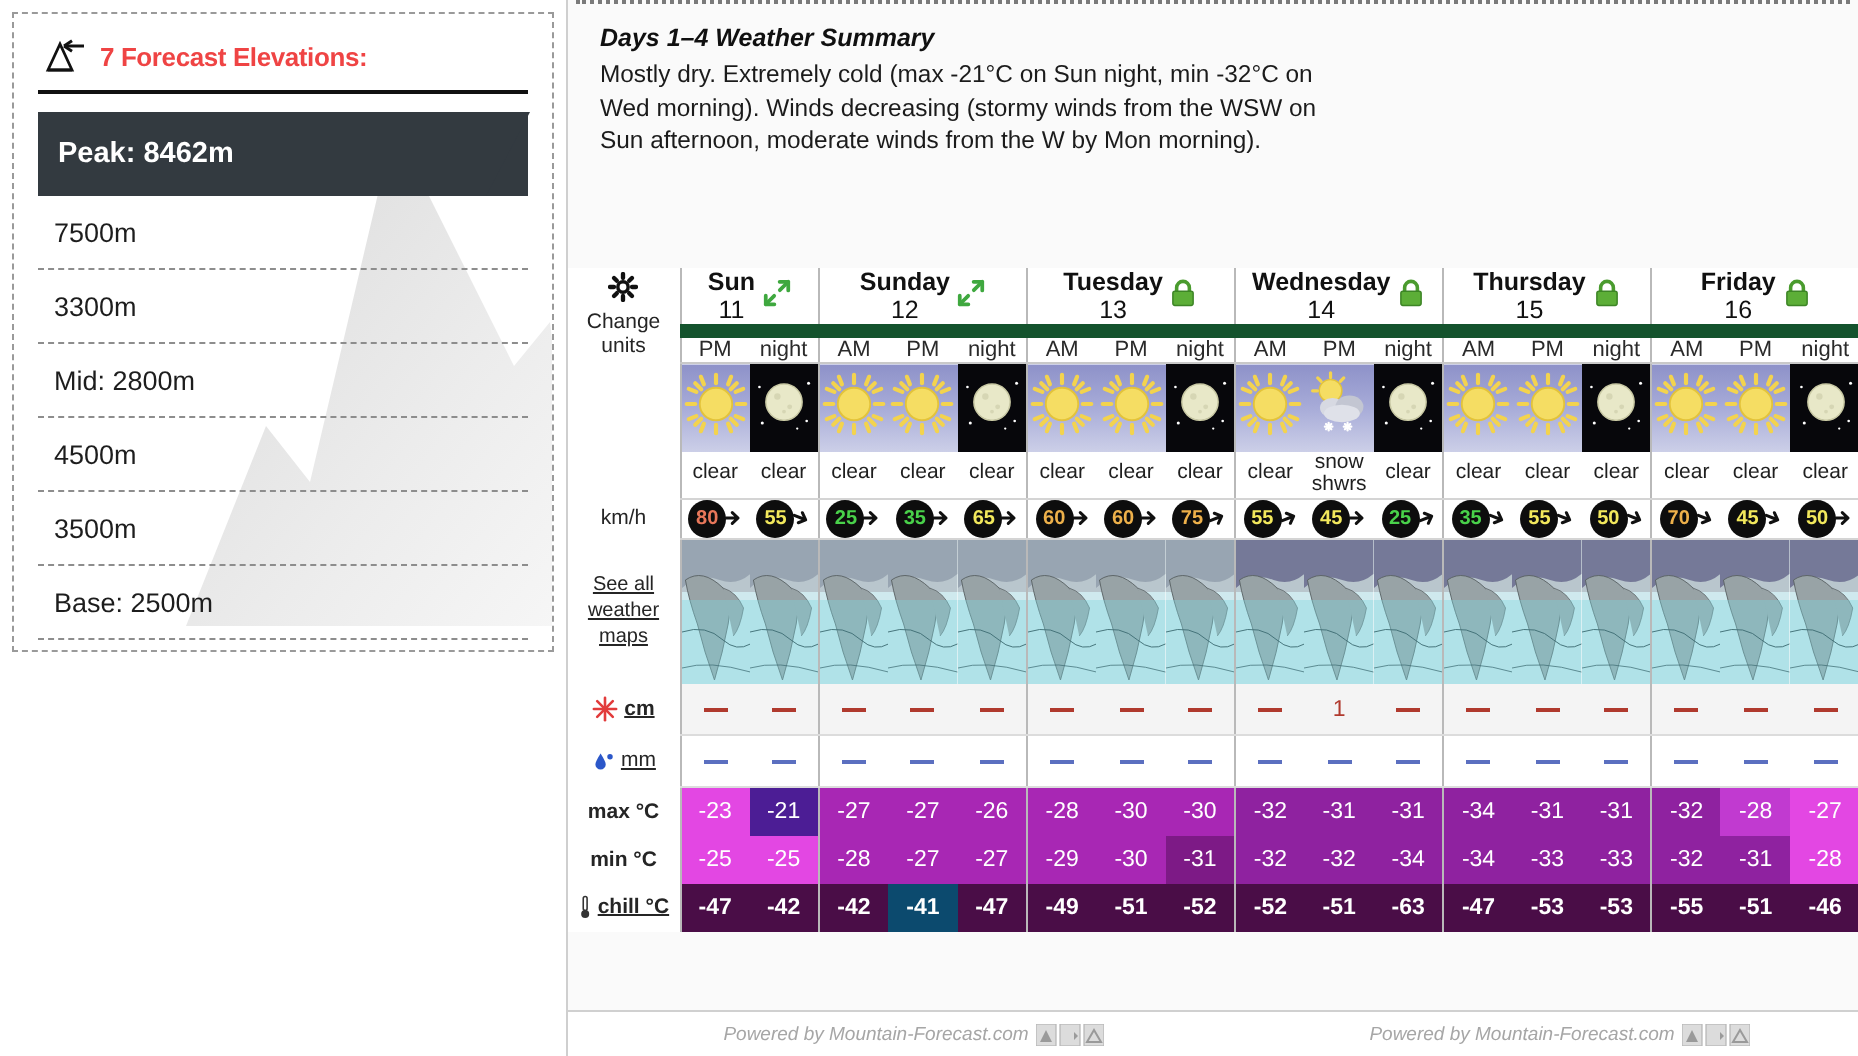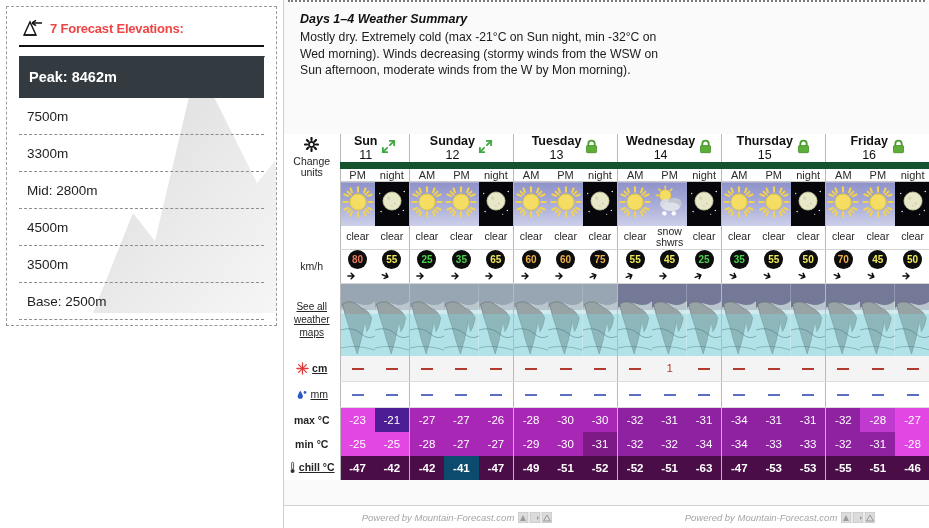--- a/index.html
+++ b/index.html
@@ -86,21 +86,21 @@
   
   .iconcell { height:44px; padding:0; text-align:center; vertical-align:middle; }
   .sky-day { background:linear-gradient(180deg,#8e92c9 0%,#a7abd8 48%,#cdd0e8 100%); }
   .sky-night { background:#07070b; }
   .wxlabel { font-size:10.5px; color:#1f1f1f; text-align:center; background:#fff;
              padding:3px 0 3px 0; line-height:11.5px; border-bottom:1px solid #d4d4d4; }
 
   
   .windcell { background:#fff; text-align:center; padding:4px 0 4px 0;
               border-bottom:1px solid #d4d4d4; }
-  .windbadge { display:inline-flex; align-items:flex-start; justify-content:center; gap:0px;flex-direction:column; }
+  .windbadge { display:inline-flex; align-items:center; justify-content:center; gap:0px; }
   .windcirc { width:19px; height:19px; border-radius:50%; background:#0d0d0d;
               display:inline-flex; align-items:center; justify-content:center;
               font-size:10px; font-weight:700; }
   .warrow { width:9px; height:14px; display:inline-block; margin-left:-1px; }
 
   
   .mapcell { height:72px; padding:0; vertical-align:top; }
   .mapthumb { width:100%; height:72px; display:block; }
 
   

